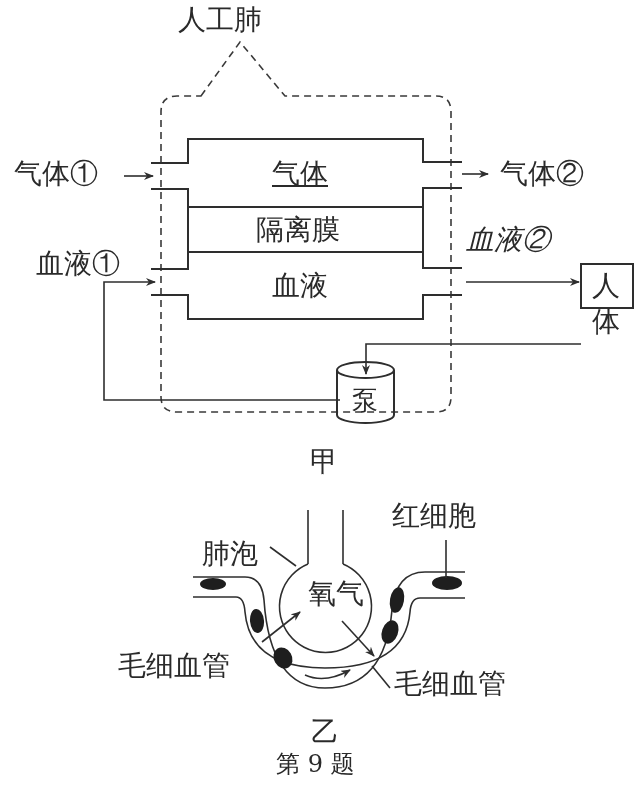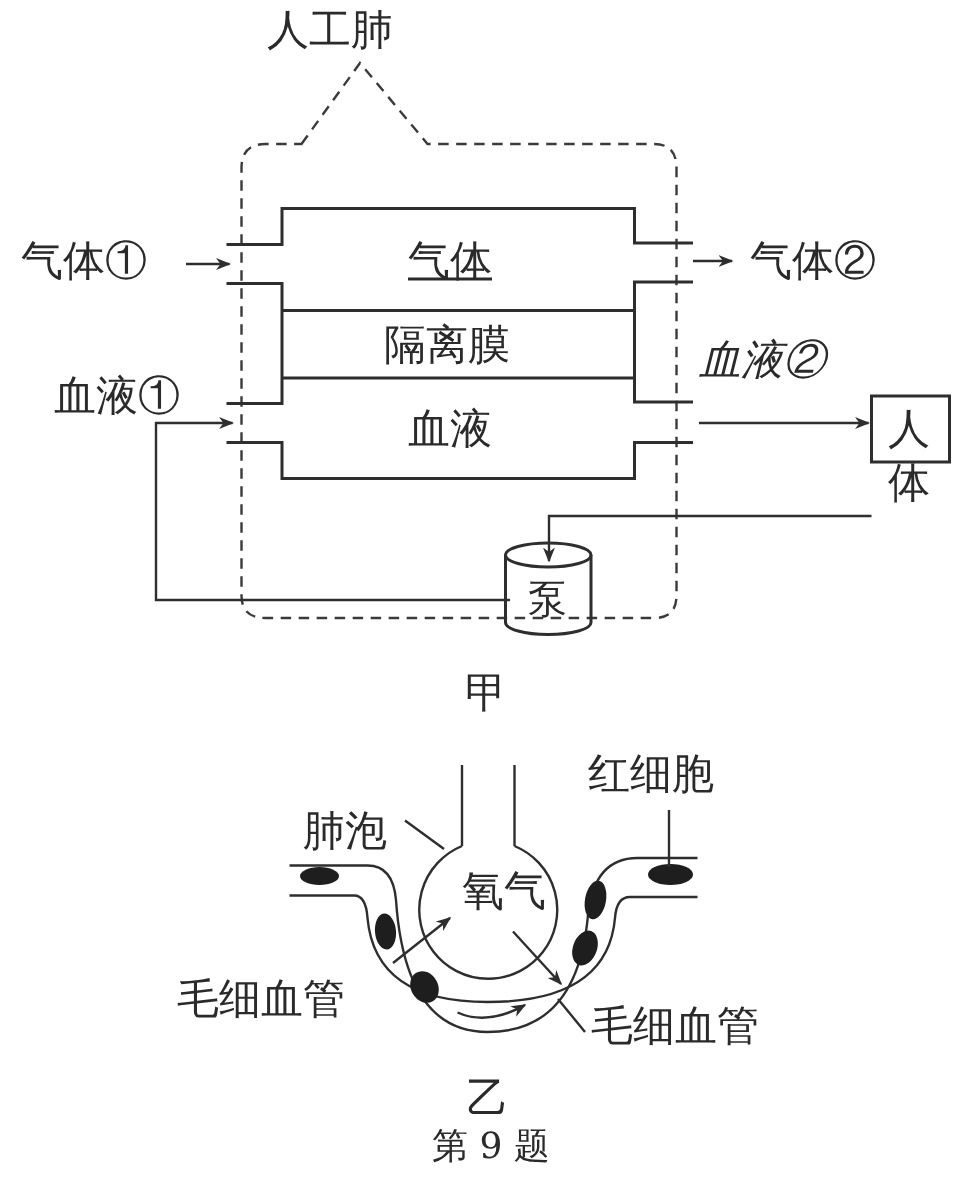--- a/index.html
+++ b/index.html
@@ -88,13 +88,13 @@
 <div class="lbl big" style="left:592px;top:308px;">体</div>
 <div class="lbl mid" style="left:352px;top:387px;">泵</div>
 <div class="lbl big" style="left:310px;top:448px;">甲</div>
 
 <div class="lbl big" style="left:202px;top:520px;margin-top:20px;">肺泡</div>
 <div class="lbl big" style="left:392px;top:502px;">红细胞</div>
 <div class="lbl big" style="left:292px;top:580px;margin-left:16px;">氧气</div>
 <div class="lbl big" style="left:118px;top:652px;">毛细血管</div>
 <div class="lbl big" style="left:394px;top:670px;">毛细血管</div>
 <div class="lbl big" style="left:311px;top:718px;">乙</div>
-<div class="lbl cap" style="left:288px;top:752px;">第 9 题</div>
+<div class="lbl cap" style="left:276px;top:752px;">第 9 题</div>
 
 </body></html>

